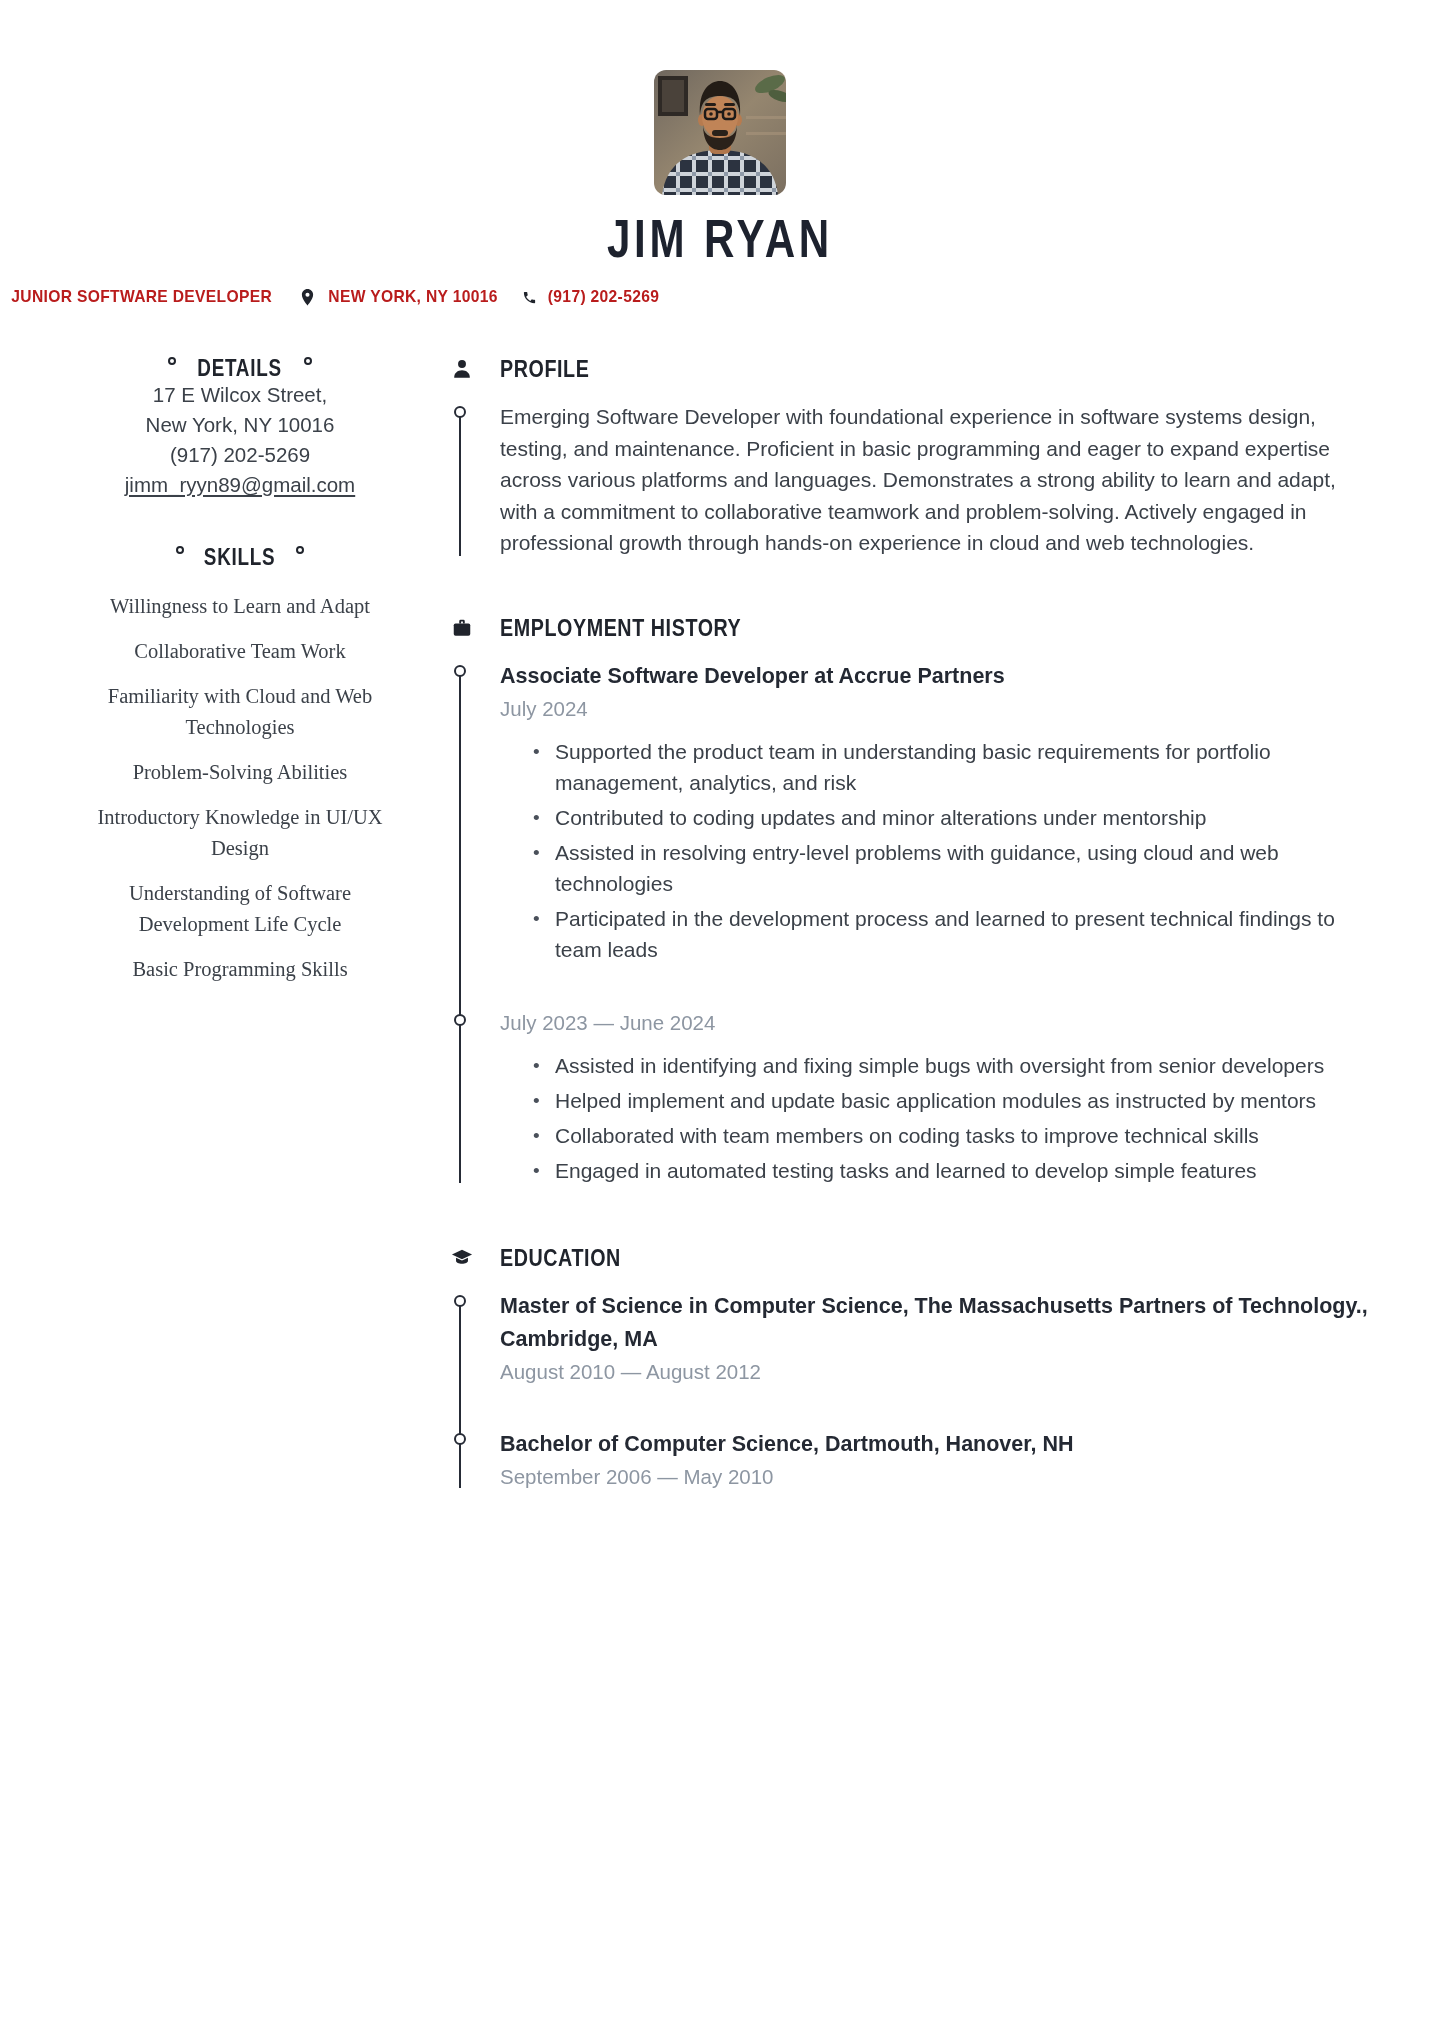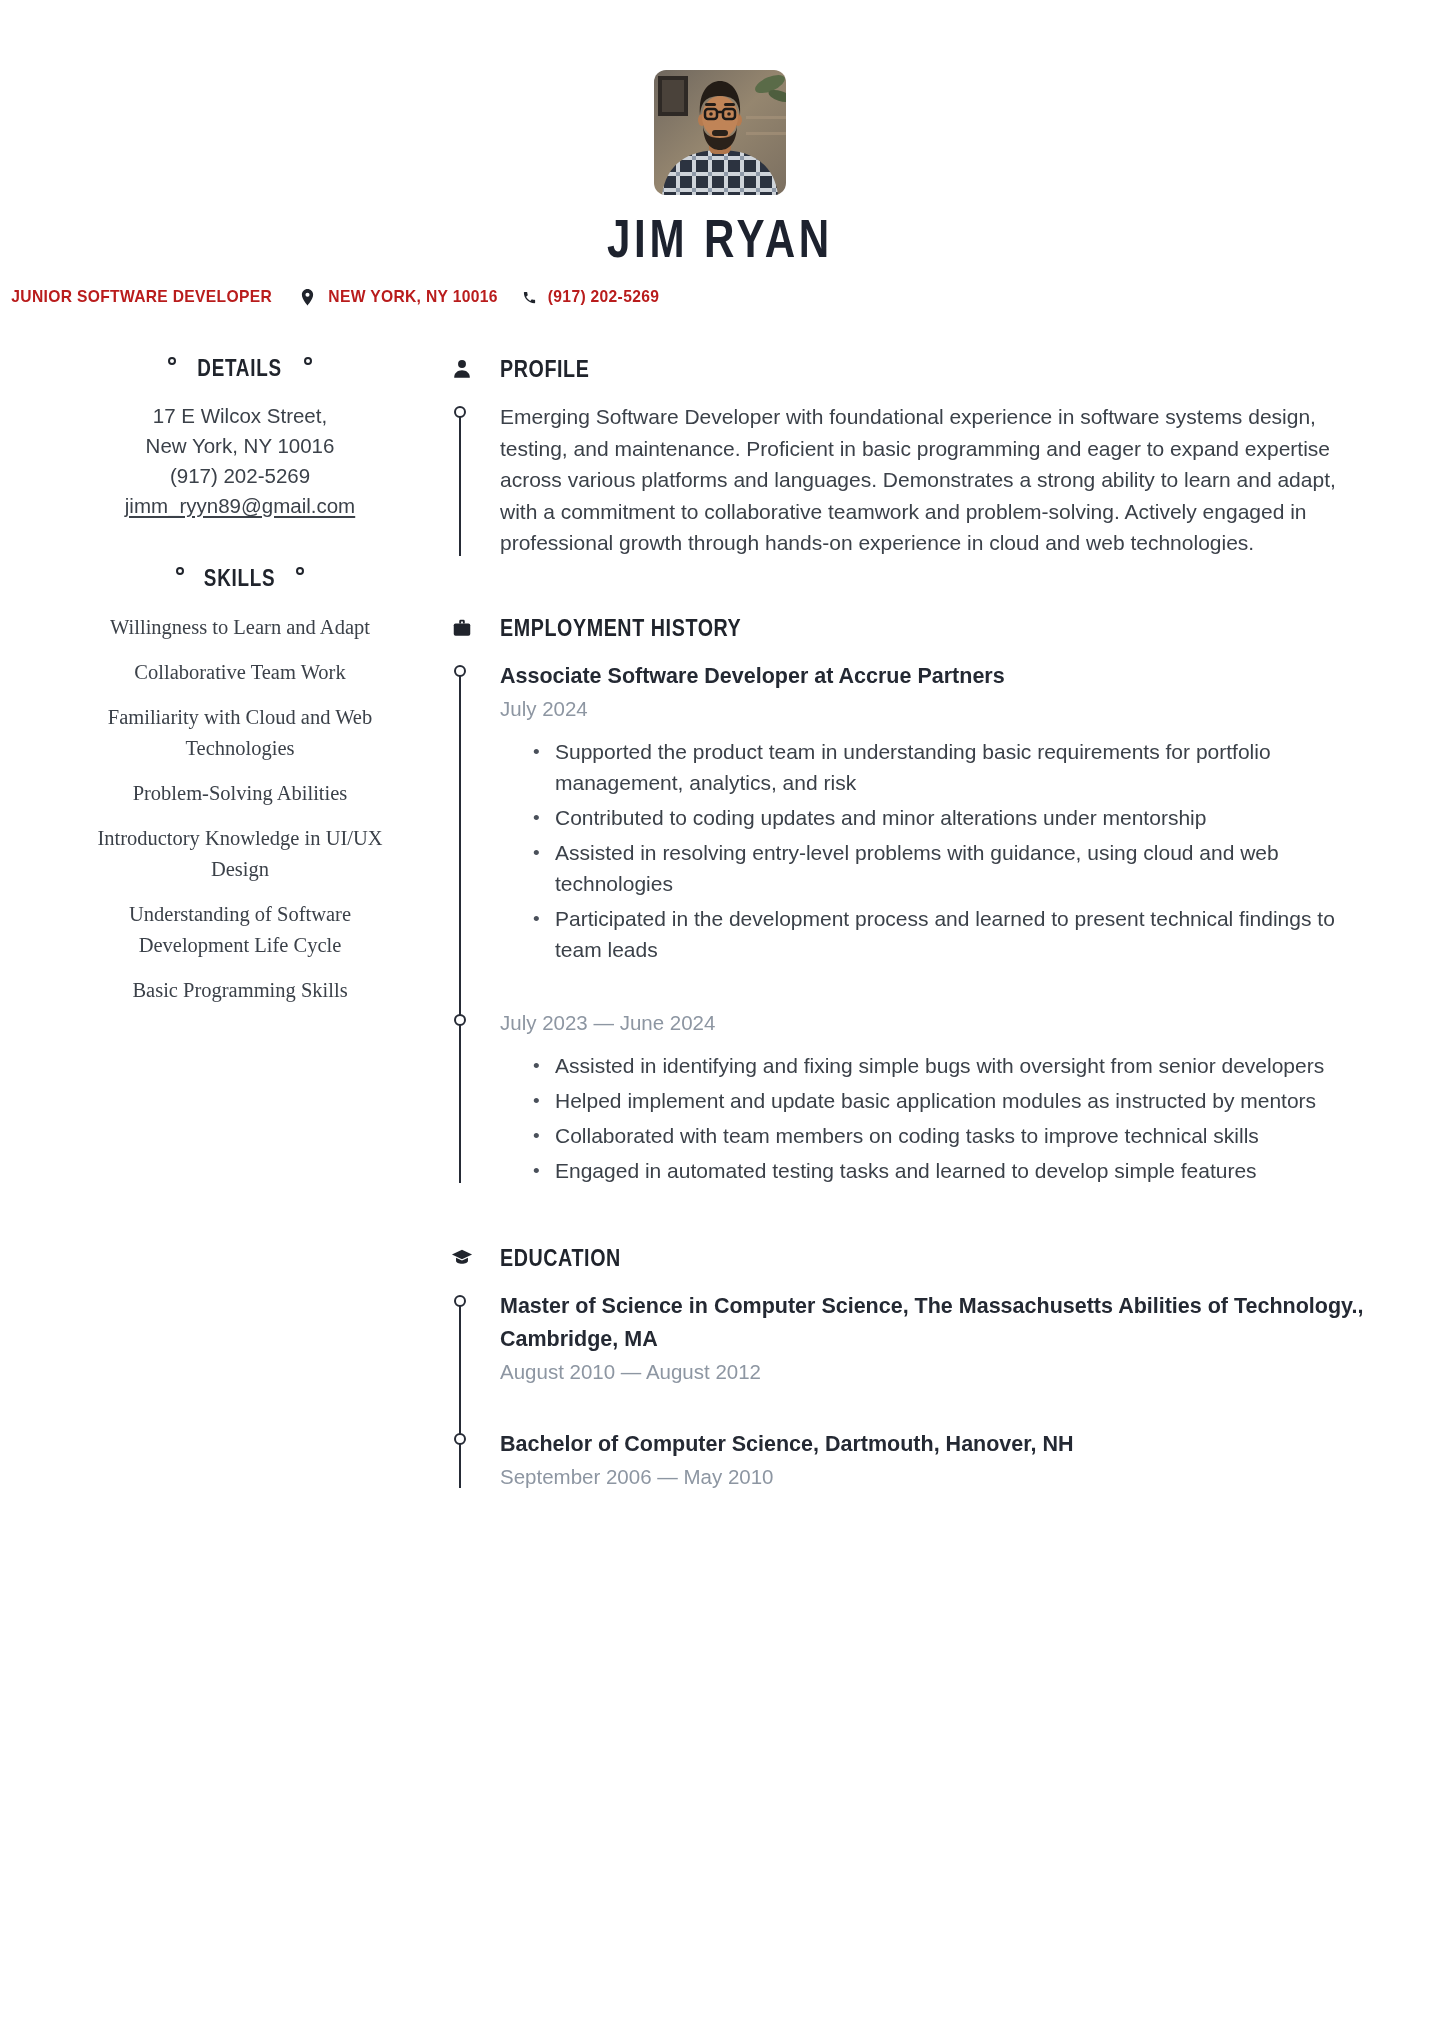--- a/index.html
+++ b/index.html
@@ -49,21 +49,21 @@
     color:#20242c; font-size:23px; font-weight:700; line-height:1;
   }
   .side-heading .cond {
     display:inline-block; transform:scaleX(0.82); transform-origin:center;
     letter-spacing:0.04em; white-space:nowrap;
   }
   .dot {
     width:8px; height:8px; border:2px solid #20242c; border-radius:50%;
     display:inline-block;
   }
-  .address { margin-top:21px; font-size:20.5px; line-height:30px; color:#3b4149; }
+  .address { font-size:20.5px; line-height:30px; color:#3b4149; }
   .email-link { color:#3b4149; text-decoration:underline; text-underline-offset:3px; }
   .skills-block { margin-top:46px; }
   .skills-list { list-style:none; margin-top:22px;font-family:Liberation Serif, serif; }
   .skills-list li { font-size:20.5px; line-height:31px; margin-bottom:14px; color:#3b4149; }
 
   
   .sec-header { display:flex; align-items:center; }
   .sec-header .icon { width:24px; justify-content:center; }
   .sec-title {
     margin-left:26px;
@@ -273,21 +273,21 @@
                 <path d="M12 3 1 8.2l11 5.2 11-5.2L12 3z"></path>
                 <path d="M5.5 11.6v3.6c0 1.5 2.9 3 6.5 3s6.5-1.5 6.5-3v-3.6L12 14.7l-6.5-3.1z"></path>
               </svg>
           </span>
           <span class="sec-title"><span class="cond">EDUCATION</span></span>
         </div>
         <div class="entries">
 
           <div class="entry edu1">
             <span class="ring"></span>
-            <div class="entry-title" style="max-width:880px">Master of Science in Computer Science, The Massachusetts Abilities of Technology., Cambridge, MA</div>
+            <div class="entry-title" style="max-width:880px">Master of Science in Computer Science, The Massachusetts Partners of Technology., Cambridge, MA</div>
             <div class="entry-date">August 2010 — August 2012</div>
           </div>
 
           <div class="entry edu2">
             <span class="ring"></span>
             <div class="entry-title">Bachelor of Computer Science, Dartmouth, Hanover, NH</div>
             <div class="entry-date">September 2006 — May 2010</div>
           </div>
 
         </div>

